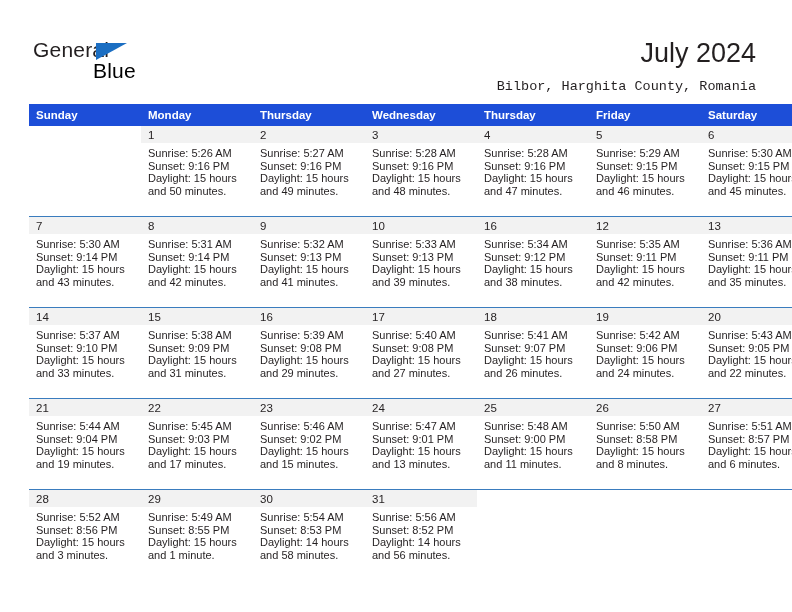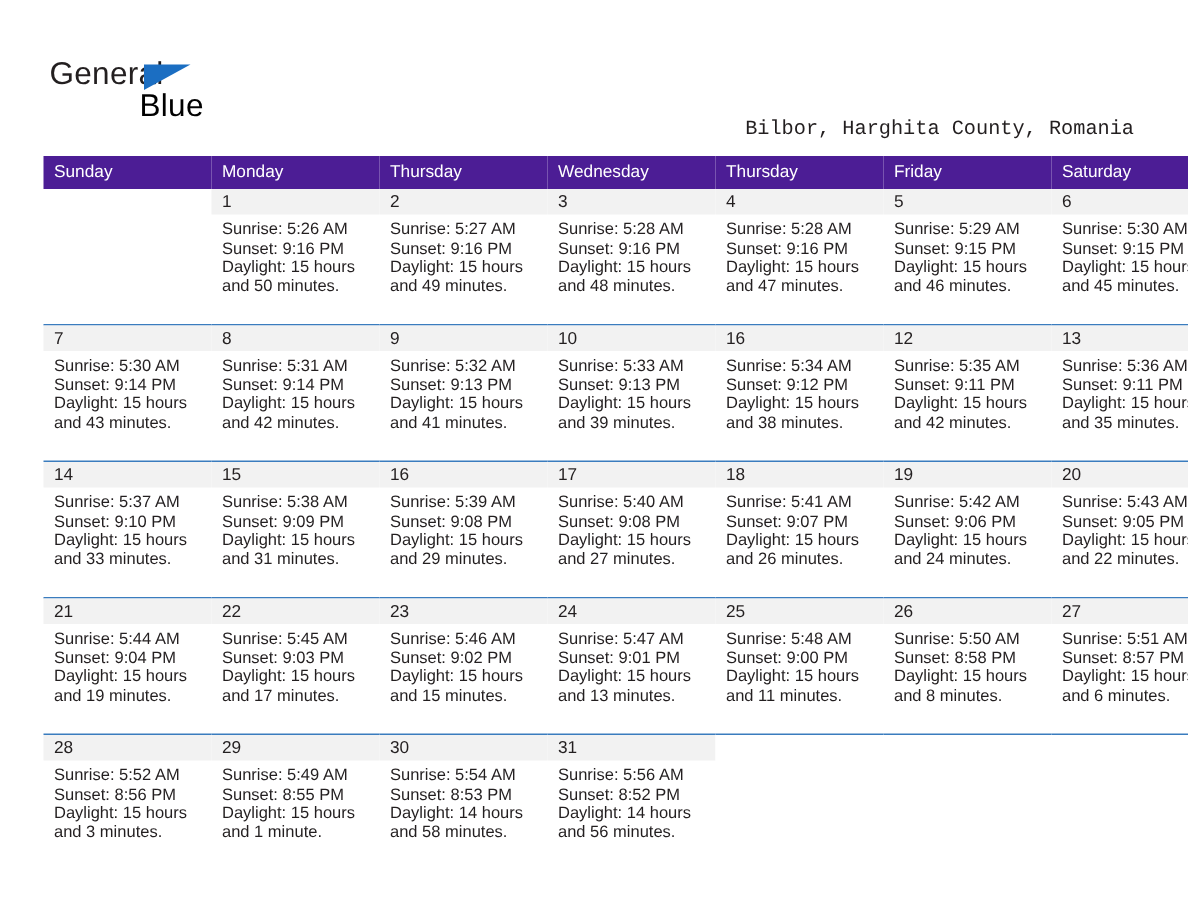--- a/index.html
+++ b/index.html
@@ -93,23 +93,23 @@
     left: 29px;
     top: 104px;
     width: 735px;
   }
   table.cal {
     border-collapse: collapse;
     table-layout: fixed;
     width: 735px;
   }
   table.cal th {
-    background: #4c1d95;
+    background: #1d4ed8;
     color: #ffffff;
-    font-weight: normal;
+    font-weight: bold;
     font-size: 11.5px;
     text-align: left;
     padding: 5px 0 5px 7px;
     height: 11px;
     border: none;
     width: 105px;
   }
   table.cal td {
     vertical-align: top;
     padding: 0;
@@ -154,20 +154,21 @@
 <div class="page">
 
   <div class="top-bar">
 
     <div class="logo">
       <span class="logo-general">General</span>
       <span class="logo-triangle"></span>
       <span class="logo-blue">Blue</span>
     </div>
 
+    <div class="title">July 2024</div>
     <div class="subtitle">Bilbor, Harghita County, Romania</div>
   </div>
 
   <div class="calendar">
     <table class="cal">
       <thead>
         <tr>
           <th>Sunday</th>
           <th>Monday</th>
           <th>Thursday</th>

